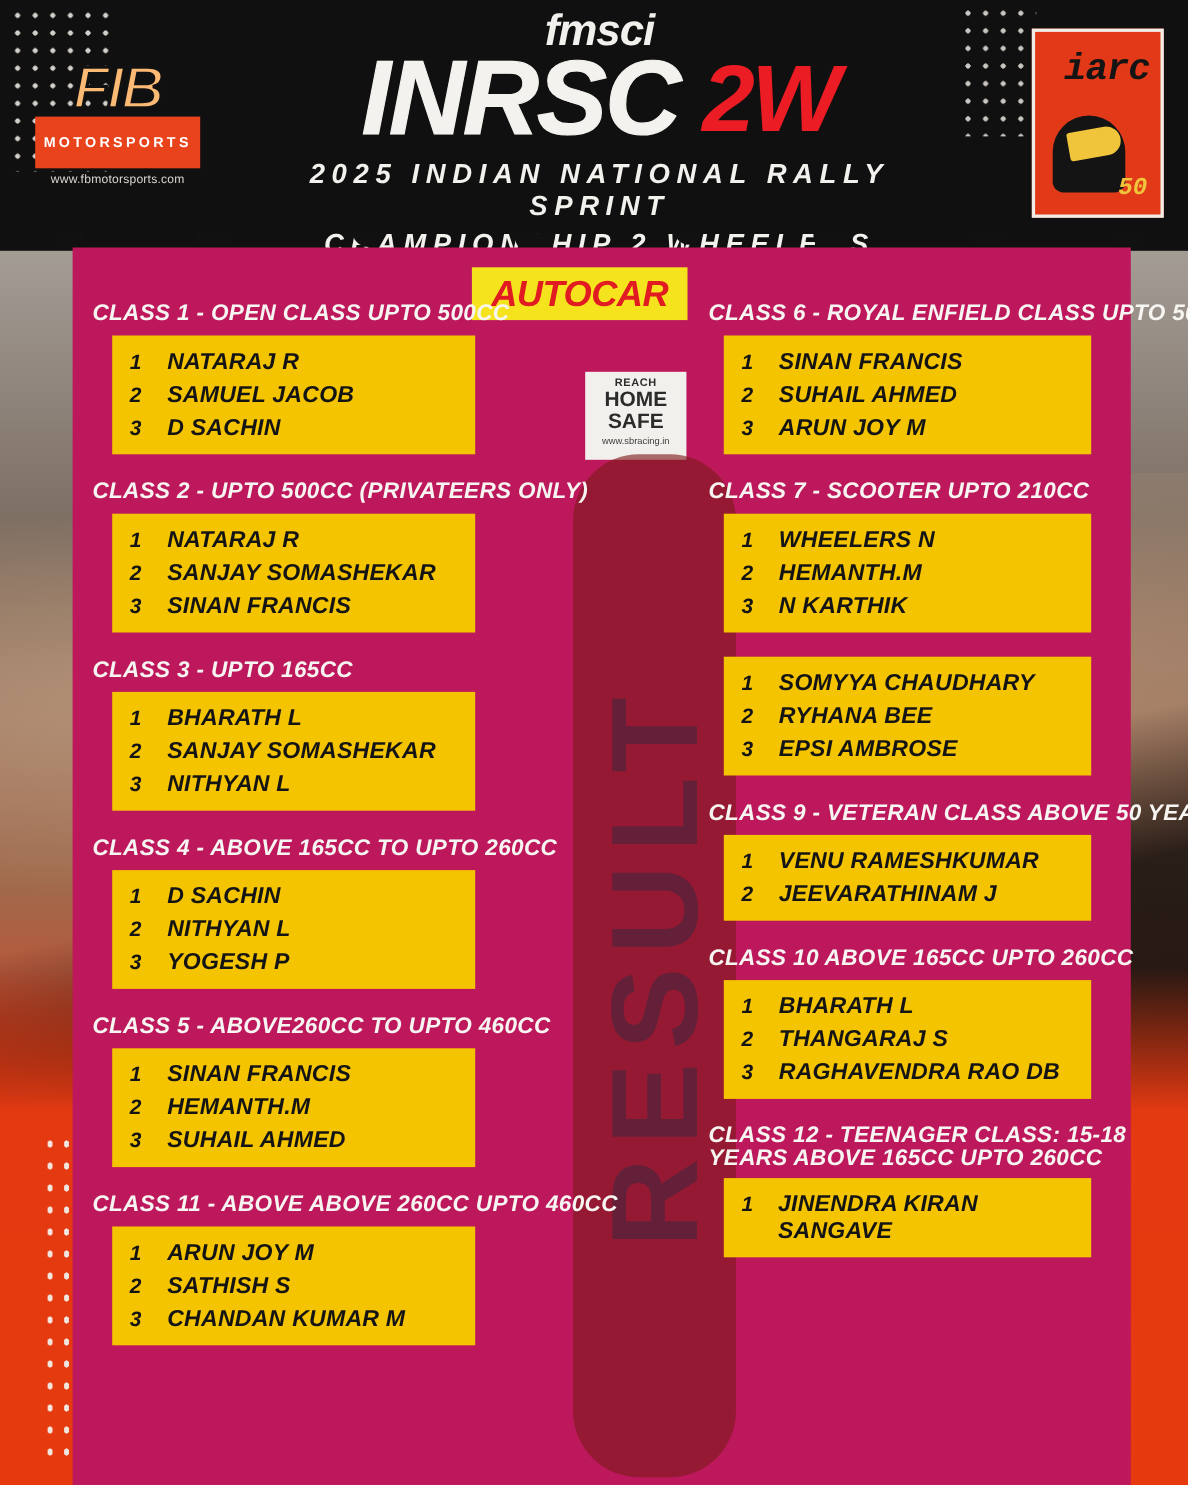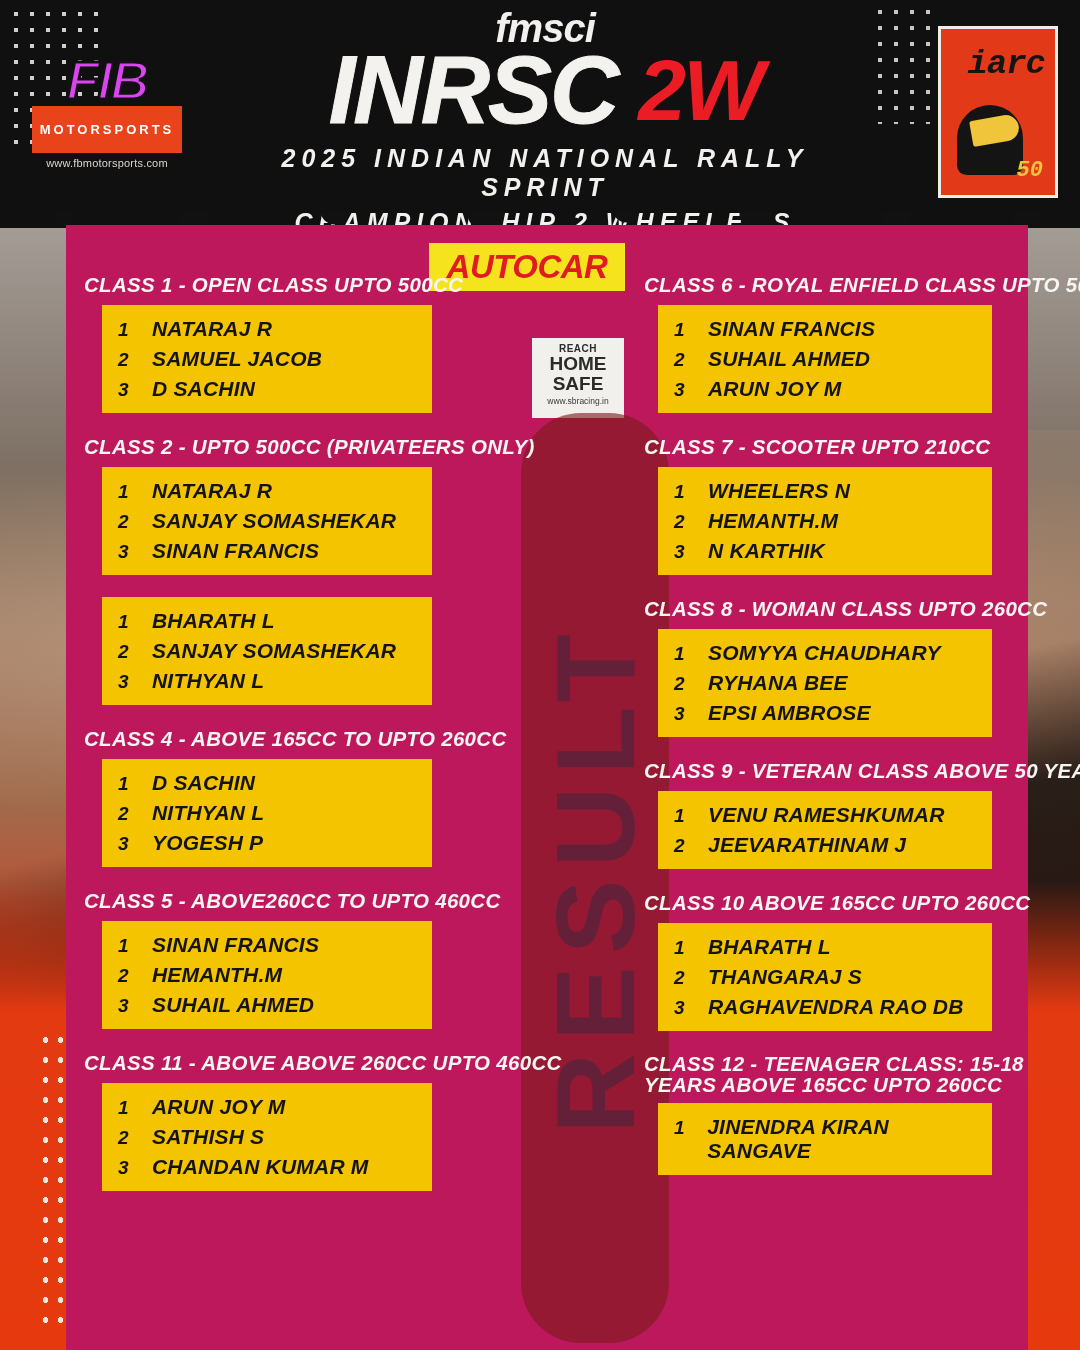--- a/index.html
+++ b/index.html
@@ -80,21 +80,21 @@
 
   
   .fb-logo {
     position: absolute; left: 14px; top: 52px; width: 186px; height: 96px;
     text-align: center;
   }
   .fb-logo .fb-main {
     font-family: "Liberation Sans", sans-serif;
     font-weight: bold; font-style: italic;
     font-size: 54px; letter-spacing: -2px;
-    color: #d946ef;
+    color: #fdba74;
     -webkit-text-stroke: 3px #111;
     line-height: 56px;
   }
   .fb-logo .fb-sub {
     display: inline-block;
     background: #e8431a; color: #fff;
     font-size: 13px; font-weight: bold; letter-spacing: 3px;
     padding: 16px 8px; margin-top: -2px;
   }
   .fb-logo .fb-url {
@@ -299,20 +299,21 @@
         </div>
         <div class="row">
           <span class="pos">2</span>
           <span class="name">SANJAY SOMASHEKAR</span>
         </div>
         <div class="row">
           <span class="pos">3</span>
           <span class="name">SINAN FRANCIS</span>
         </div>
       </div>
+      <div class="class-title">CLASS 3 - UPTO 165CC</div>
       <div class="result-box indent">
         <div class="row">
           <span class="pos">1</span>
           <span class="name">BHARATH L</span>
         </div>
         <div class="row">
           <span class="pos">2</span>
           <span class="name">SANJAY SOMASHEKAR</span>
         </div>
         <div class="row">
@@ -390,21 +391,20 @@
         </div>
         <div class="row">
           <span class="pos">2</span>
           <span class="name">HEMANTH.M</span>
         </div>
         <div class="row">
           <span class="pos">3</span>
           <span class="name">N KARTHIK</span>
         </div>
       </div>
-      <div class="class-title">CLASS 8 - WOMAN CLASS UPTO 260CC</div>
       <div class="result-box indent-r">
         <div class="row">
           <span class="pos">1</span>
           <span class="name">SOMYYA CHAUDHARY</span>
         </div>
         <div class="row">
           <span class="pos">2</span>
           <span class="name">RYHANA BEE</span>
         </div>
         <div class="row">

